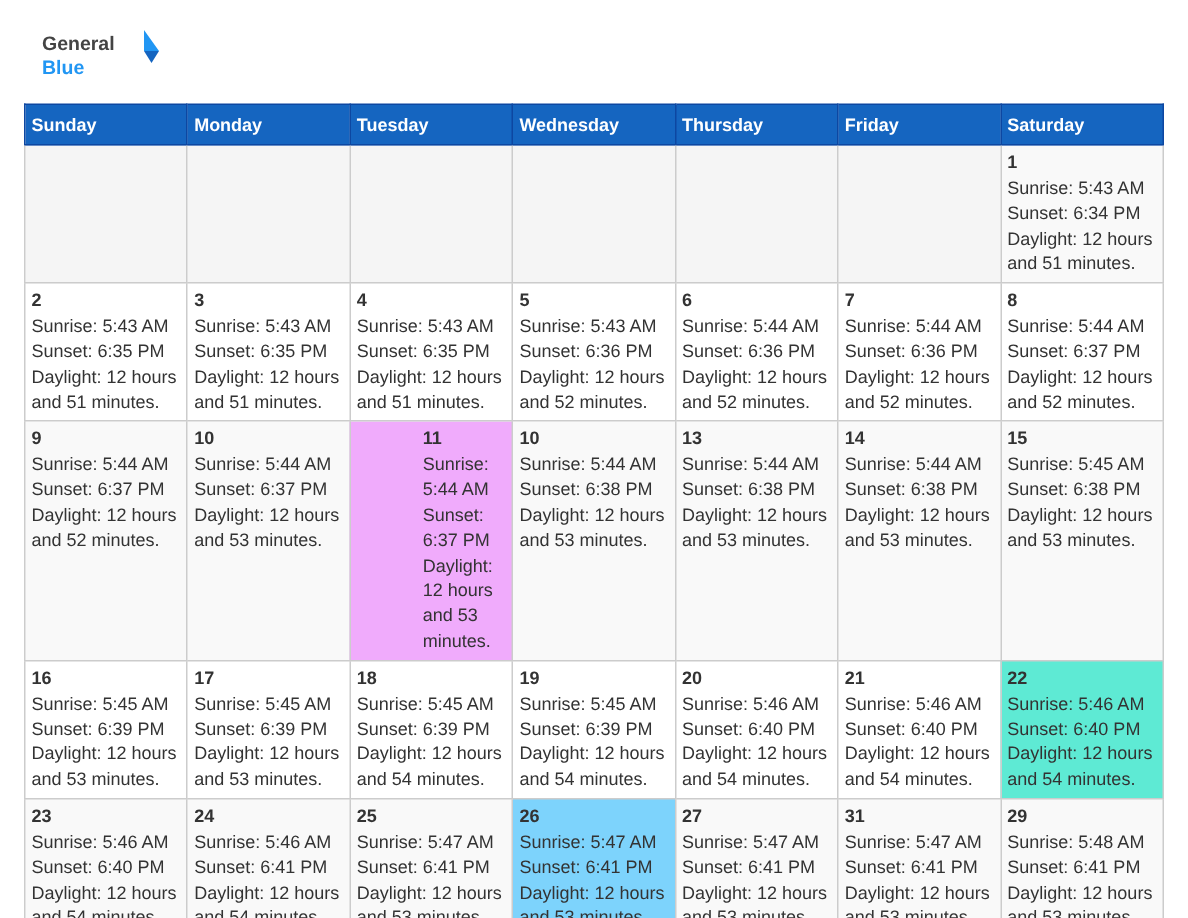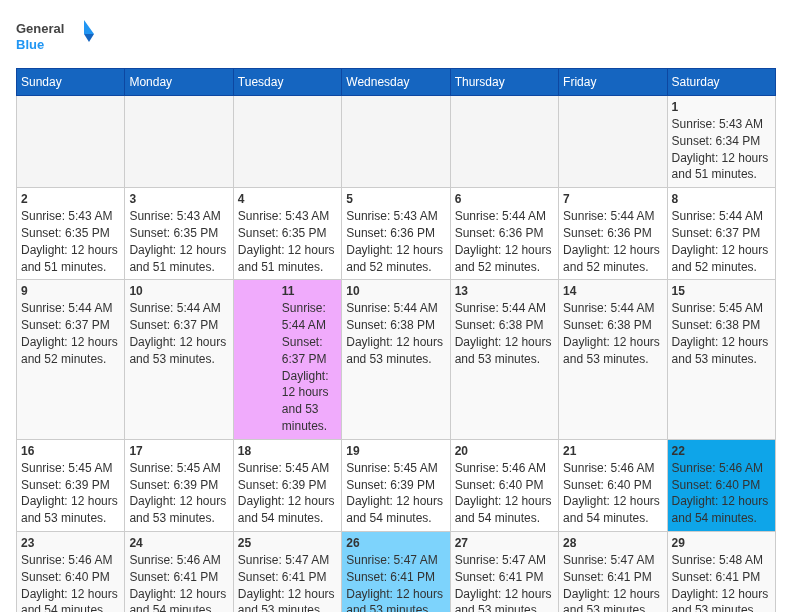--- a/index.html
+++ b/index.html
@@ -13,20 +13,21 @@
     .header-section {
       display: flex;
       justify-content: space-between;
       align-items: flex-start;
       margin-bottom: 8px;
     }
     .logo-area {
       display: flex;
       align-items: flex-start;
       gap: 6px;
+      margin-left: 12px;
     }
     .title-area {
       text-align: right;
     }
     .calendar-title {
       font-size: 32px;
       font-weight: bold;
       color: #333;
     }
     .calendar-subtitle {
@@ -37,21 +38,21 @@
       width: 100%;
       border-collapse: collapse;
       font-size: 10px;
     }
     thead th {
       background: #1565C0;
       color: #fff;
       padding: 6px 4px;
       text-align: left;
       font-size: 12px;
-      font-weight: normal;
+      font-weight: bold;
       border: 1px solid #0d47a1;
     }
     td {
       border: 1px solid #ccc;
       vertical-align: top;
       padding: 4px;
       width: calc(100% / 7);
       height: 78px;
       background: #fff;
     }
@@ -269,21 +270,21 @@
 Daylight: 12 hours
 and 54 minutes.</div>
         </td>
         <td style="background: rgb(255, 255, 255);">
           <span class="day-number">21</span>
           <div class="day-info">Sunrise: 5:46 AM
 Sunset: 6:40 PM
 Daylight: 12 hours
 and 54 minutes.</div>
         </td>
-        <td style="background: #0ea5e9;">
+        <td style="background: #5eead4;">
           <span class="day-number">22</span>
           <div class="day-info">Sunrise: 5:46 AM
 Sunset: 6:40 PM
 Daylight: 12 hours
 and 54 minutes.</div>
         </td>
       </tr>
       <tr>
         <td style="background: rgb(249, 249, 249);">
           <span class="day-number">23</span>
@@ -314,21 +315,21 @@
 and 53 minutes.</div>
         </td>
         <td style="background: rgb(249, 249, 249);">
           <span class="day-number">27</span>
           <div class="day-info">Sunrise: 5:47 AM
 Sunset: 6:41 PM
 Daylight: 12 hours
 and 53 minutes.</div>
         </td>
         <td style="background: rgb(249, 249, 249);">
-          <span class="day-number">28</span>
+          <span class="day-number">31</span>
           <div class="day-info">Sunrise: 5:47 AM
 Sunset: 6:41 PM
 Daylight: 12 hours
 and 53 minutes.</div>
         </td>
         <td style="background: rgb(249, 249, 249);">
           <span class="day-number">29</span>
           <div class="day-info">Sunrise: 5:48 AM
 Sunset: 6:41 PM
 Daylight: 12 hours

